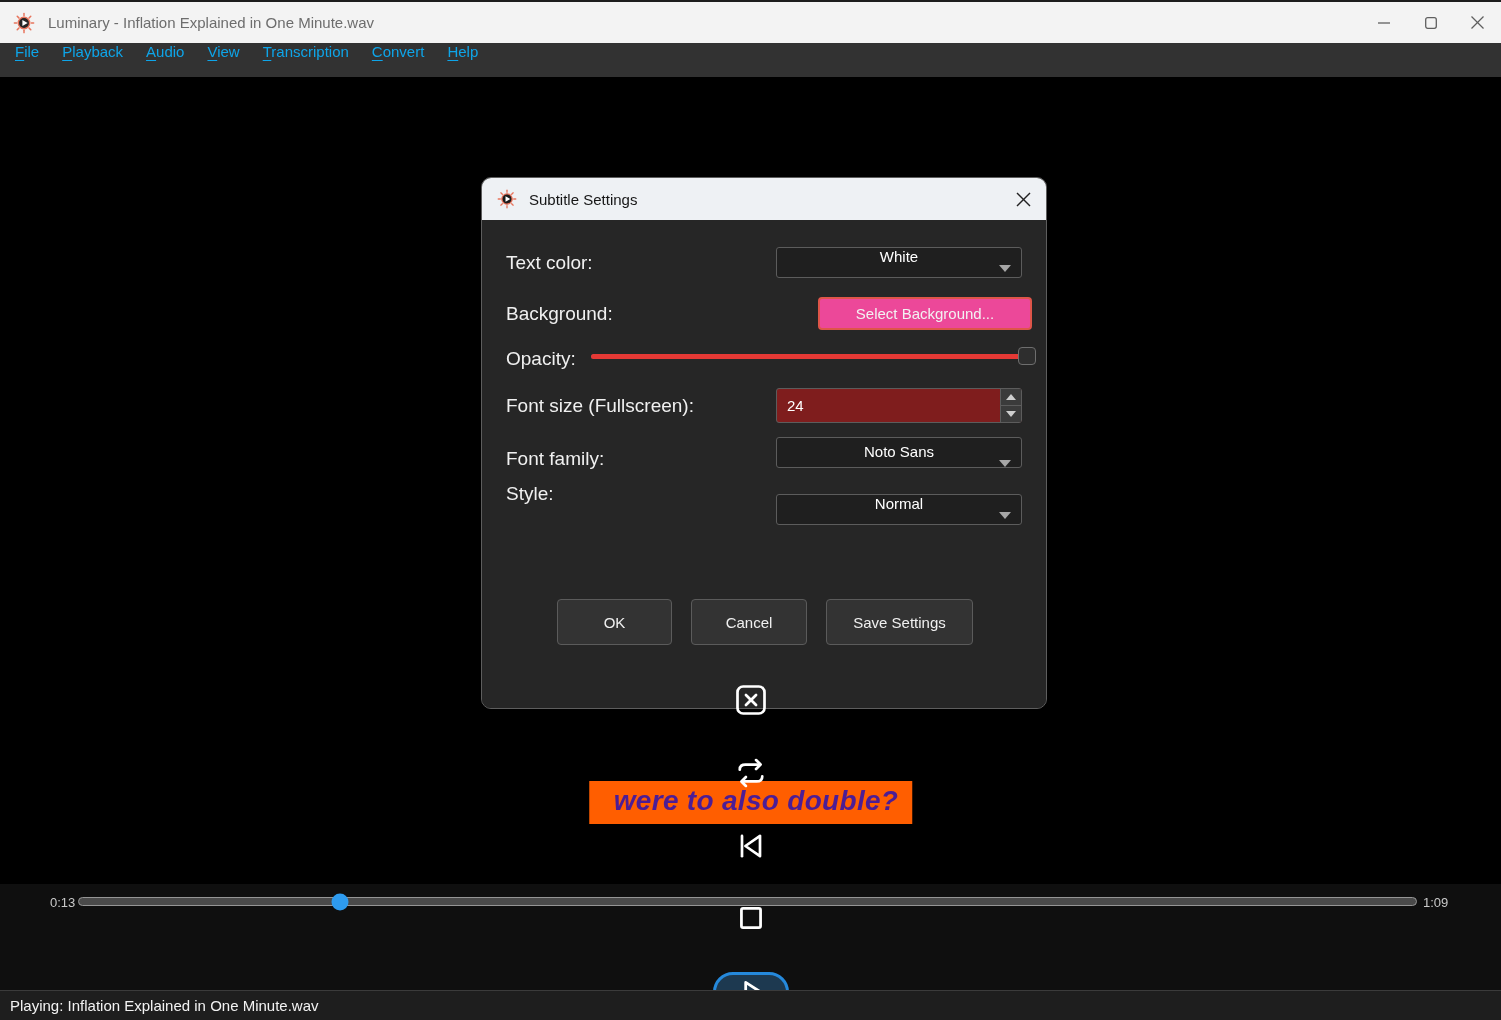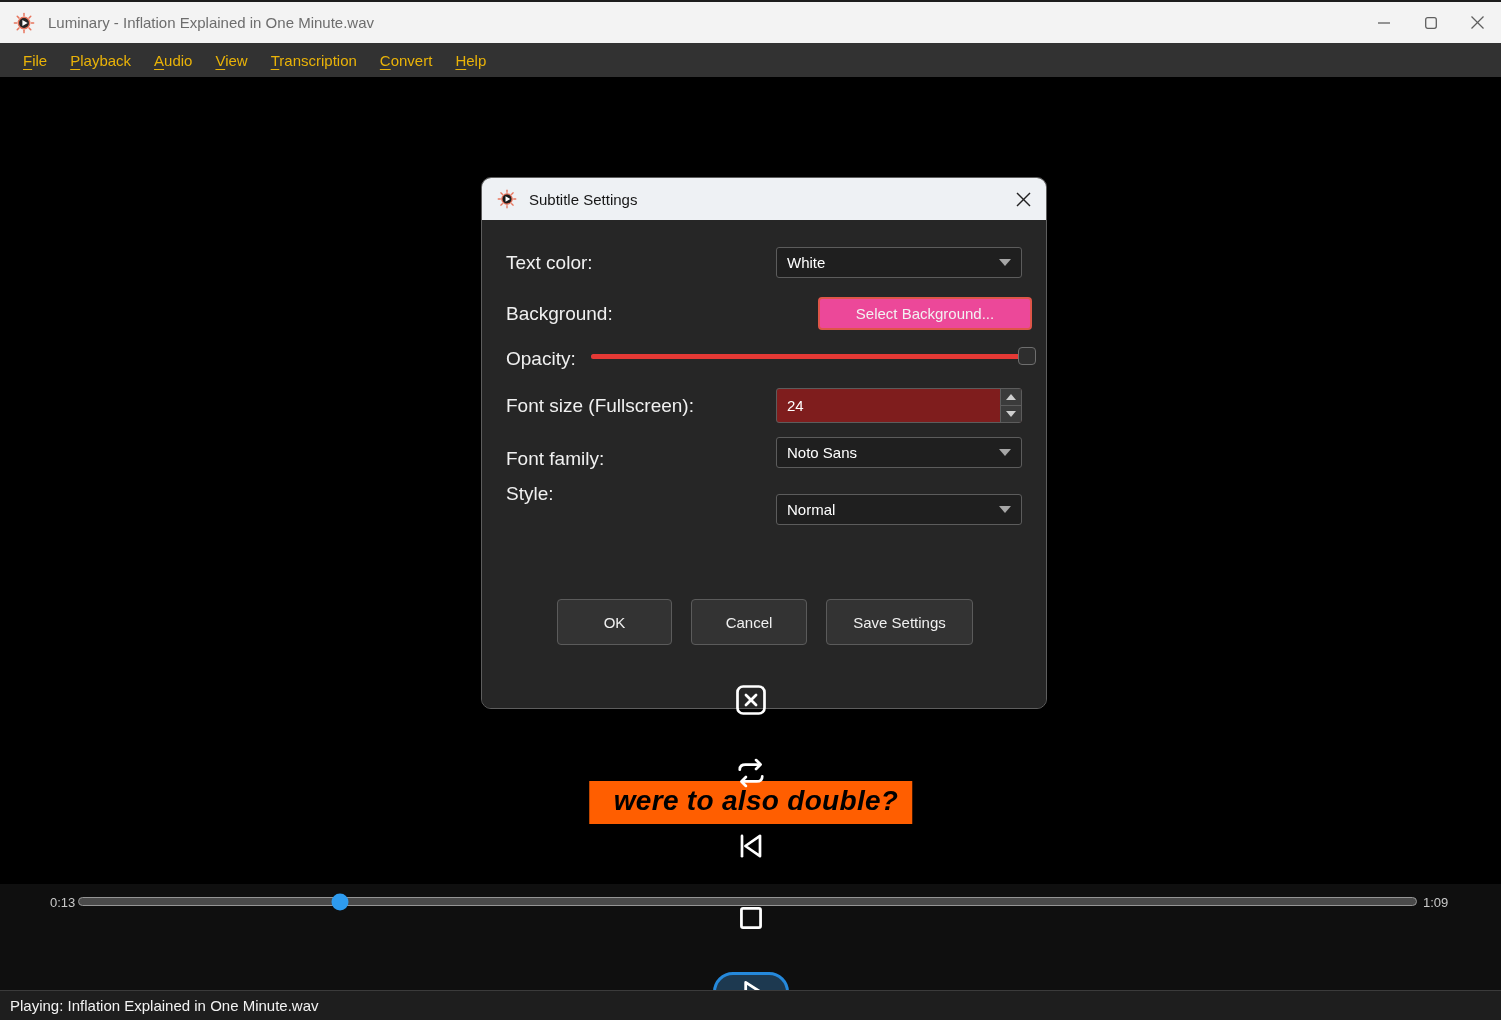--- a/index.html
+++ b/index.html
@@ -15,22 +15,22 @@
     background:#f3f3f3; display:flex; align-items:center;
     border-top:2px solid #1c1c1c;
   }
   .app-icon { margin-left:13px; width:22px; height:22px; flex:0 0 auto; }
   .window-title { margin-left:13px; font-size:15px; color:#6d6d6d; }
   .win-controls { margin-left:auto; display:flex; height:100%; }
   .win-btn { width:47px; height:100%; display:flex; align-items:center; justify-content:center; }
   
   .menubar {
     position:absolute; left:0; top:43px; width:100%; height:34px;
-    background:#323232; display:flex; align-items:center; gap:23px;
-    padding-left:23px; font-size:15px; color:#eab308;
+    background:#323232; display:flex; gap:23px;
+    padding-left:15px; font-size:15px; color:#0ea5e9;
   }
   .menu-item { cursor:default; }
   .menu-item .mn { text-decoration:underline; text-underline-offset:3px; }
   
   .dialog {
     position:absolute; left:481px; top:177px; width:566px; height:532px;
     border-radius:10px; border:1px solid #5e5e5e; overflow:hidden;
     box-shadow:0 14px 40px rgba(0,0,0,.65); background:#262626;
   }
   .dialog-titlebar {
@@ -38,21 +38,21 @@
     background:#eef1f4; display:flex; align-items:center;
   }
   .dialog-titlebar .app-icon { margin-left:15px; width:20px; height:20px; }
   .dialog-title { margin-left:12px; font-size:15px; color:#161616; }
   .dialog-close { margin-left:auto; width:46px; height:100%; display:flex; align-items:center; justify-content:center; }
   .dialog-body { position:absolute; left:0; top:42px; right:0; bottom:0; background:#262626; }
   .fld-label { position:absolute; left:24px; font-size:19px; color:#f0f0f0; line-height:20px; }
   .dd {
     position:absolute; left:294px; width:246px; height:31px;
     background:#1f1f1f; border:1px solid #5c5c5c; border-radius:3px;
-    display:flex; align-items:center; padding:0 10px; font-size:15px; color:#ffffff;
+    display:flex; align-items:center; padding:0 10px; font-size:15px; color:#ffffff;flex-direction:column;
   }
   .dd .caret {
     margin-left:auto; width:0; height:0;
     border-left:6px solid transparent; border-right:6px solid transparent;
     border-top:7px solid #a6a6a6;
   }
   .btn-red {
     position:absolute; left:294px; width:214px; height:33px;
     background:#ec4899; border:2px solid #de5549; border-radius:4px;
     color:#f2f2f2; font-size:15px; display:flex; align-items:center; justify-content:center;margin-left:42px;
@@ -245,21 +245,21 @@
         <span>Normal</span>
         <span class="caret"></span>
       </div>
 
       <div class="dlg-btn" style="left:75px;  width:115px;">OK</div>
       <div class="dlg-btn" style="left:209px; width:116px;">Cancel</div>
       <div class="dlg-btn" style="left:344px; width:147px;">Save Settings</div>
     </div>
   </div>
 
-  <div class="subtitle" style="color: #000000; background-color: rgb(255, 94, 0); padding-left: 25px;">were to also double?</div>
+  <div class="subtitle" style="color: #4c1d95; background-color: rgb(255, 94, 0); padding-left: 25px;">were to also double?</div>
 
   <div class="playerbar">
     <span class="time cur">0:13</span>
     <div class="seek-track">
       <div class="round-handle" style="left: 19.5%;"></div>
     </div>
     <span class="time tot">1:09</span>
 
     <div class="controls">
       <div class="cbtn">

